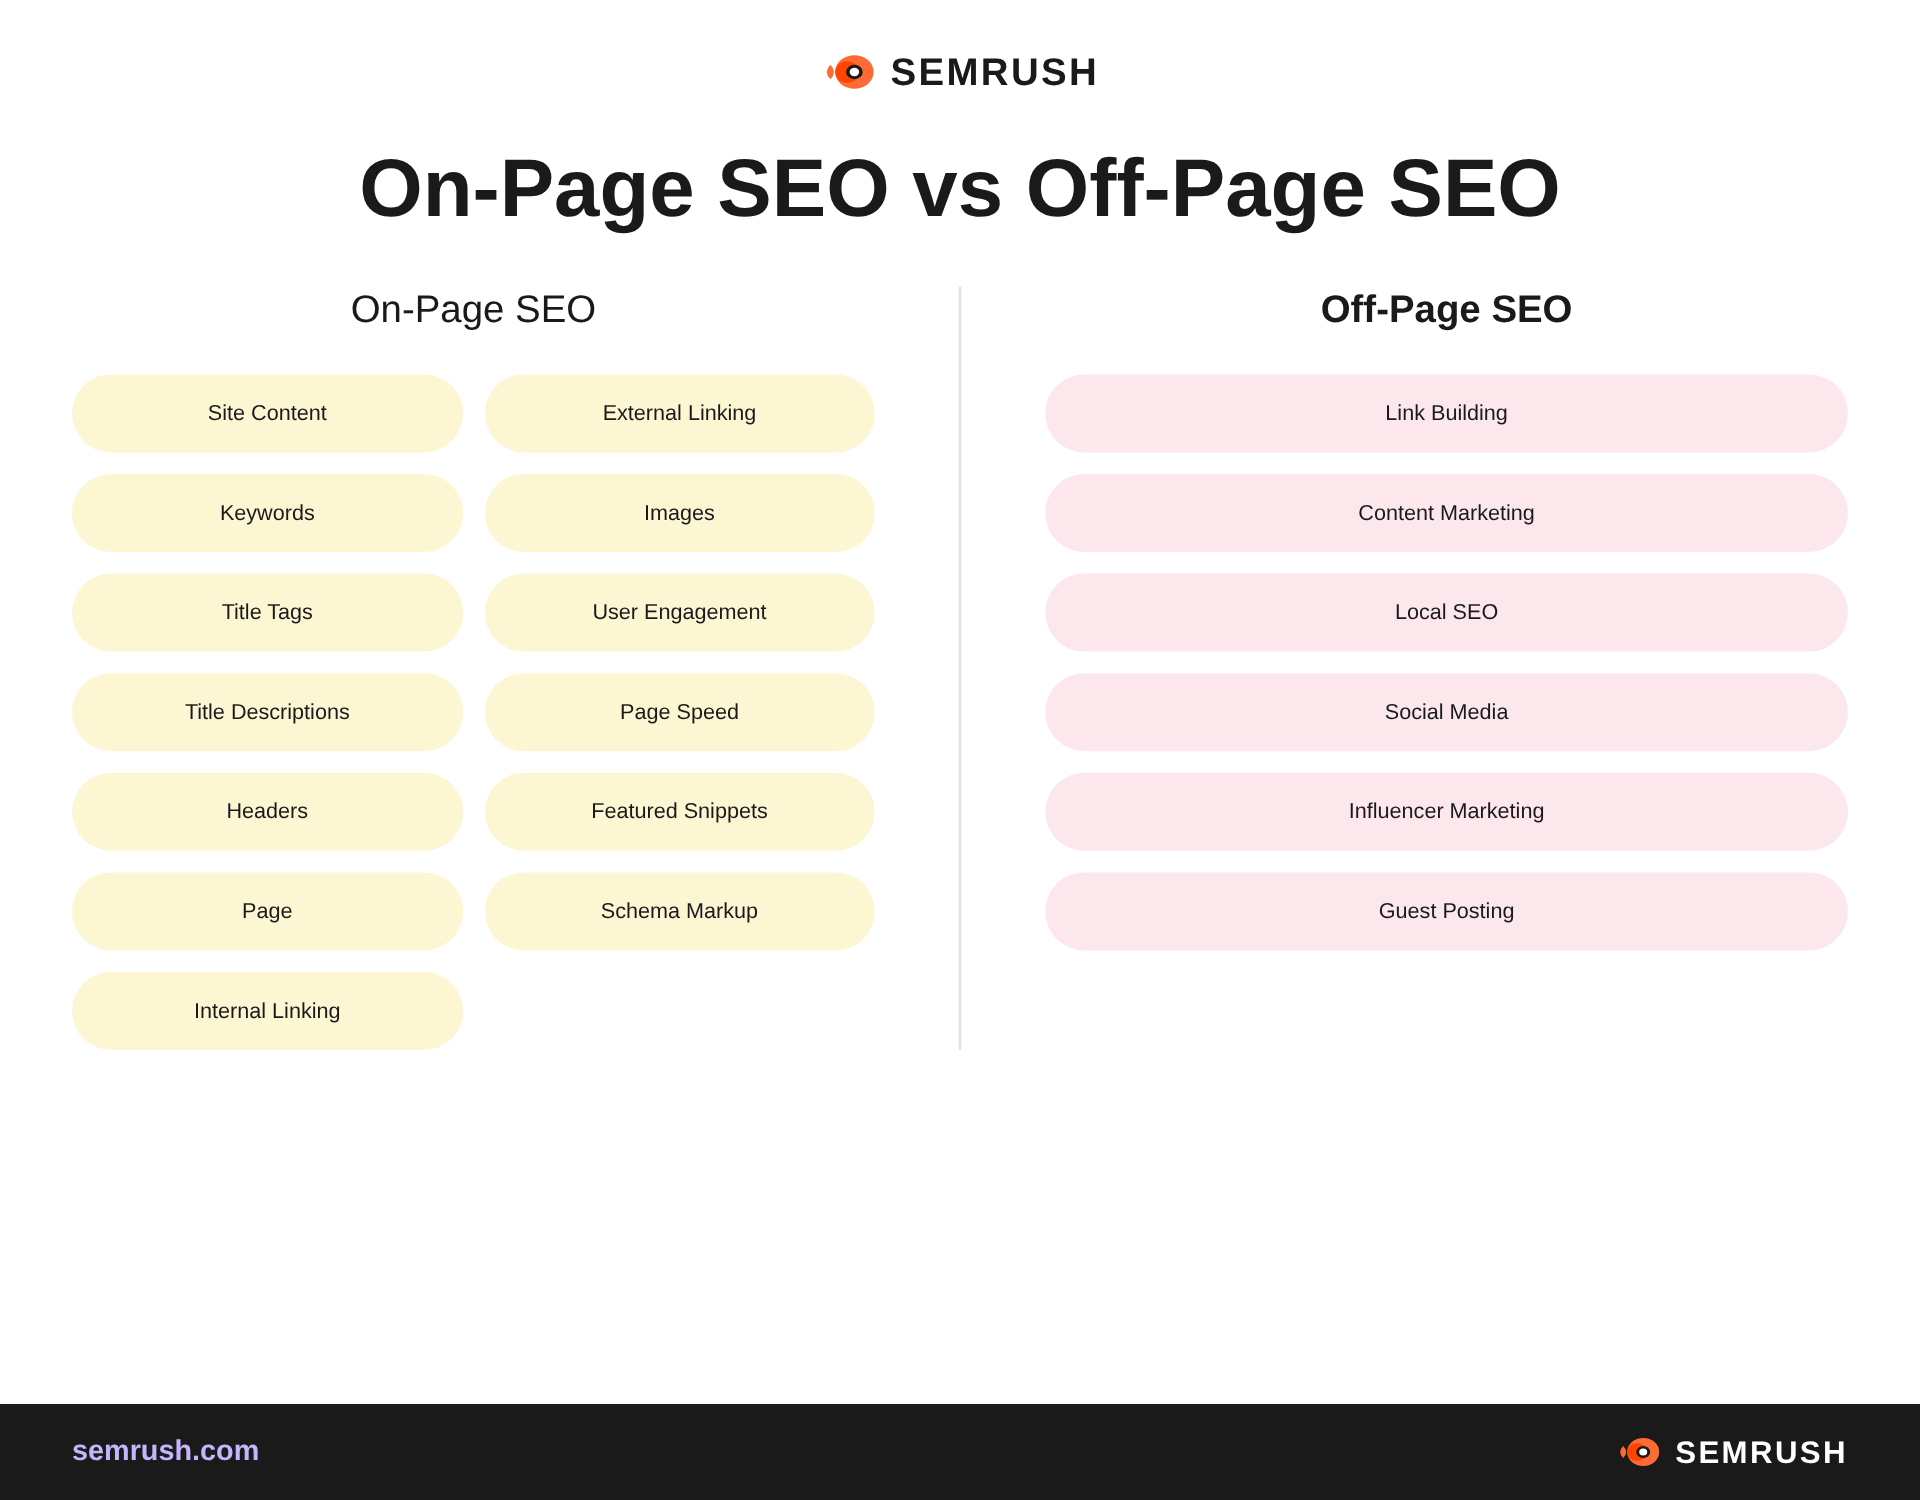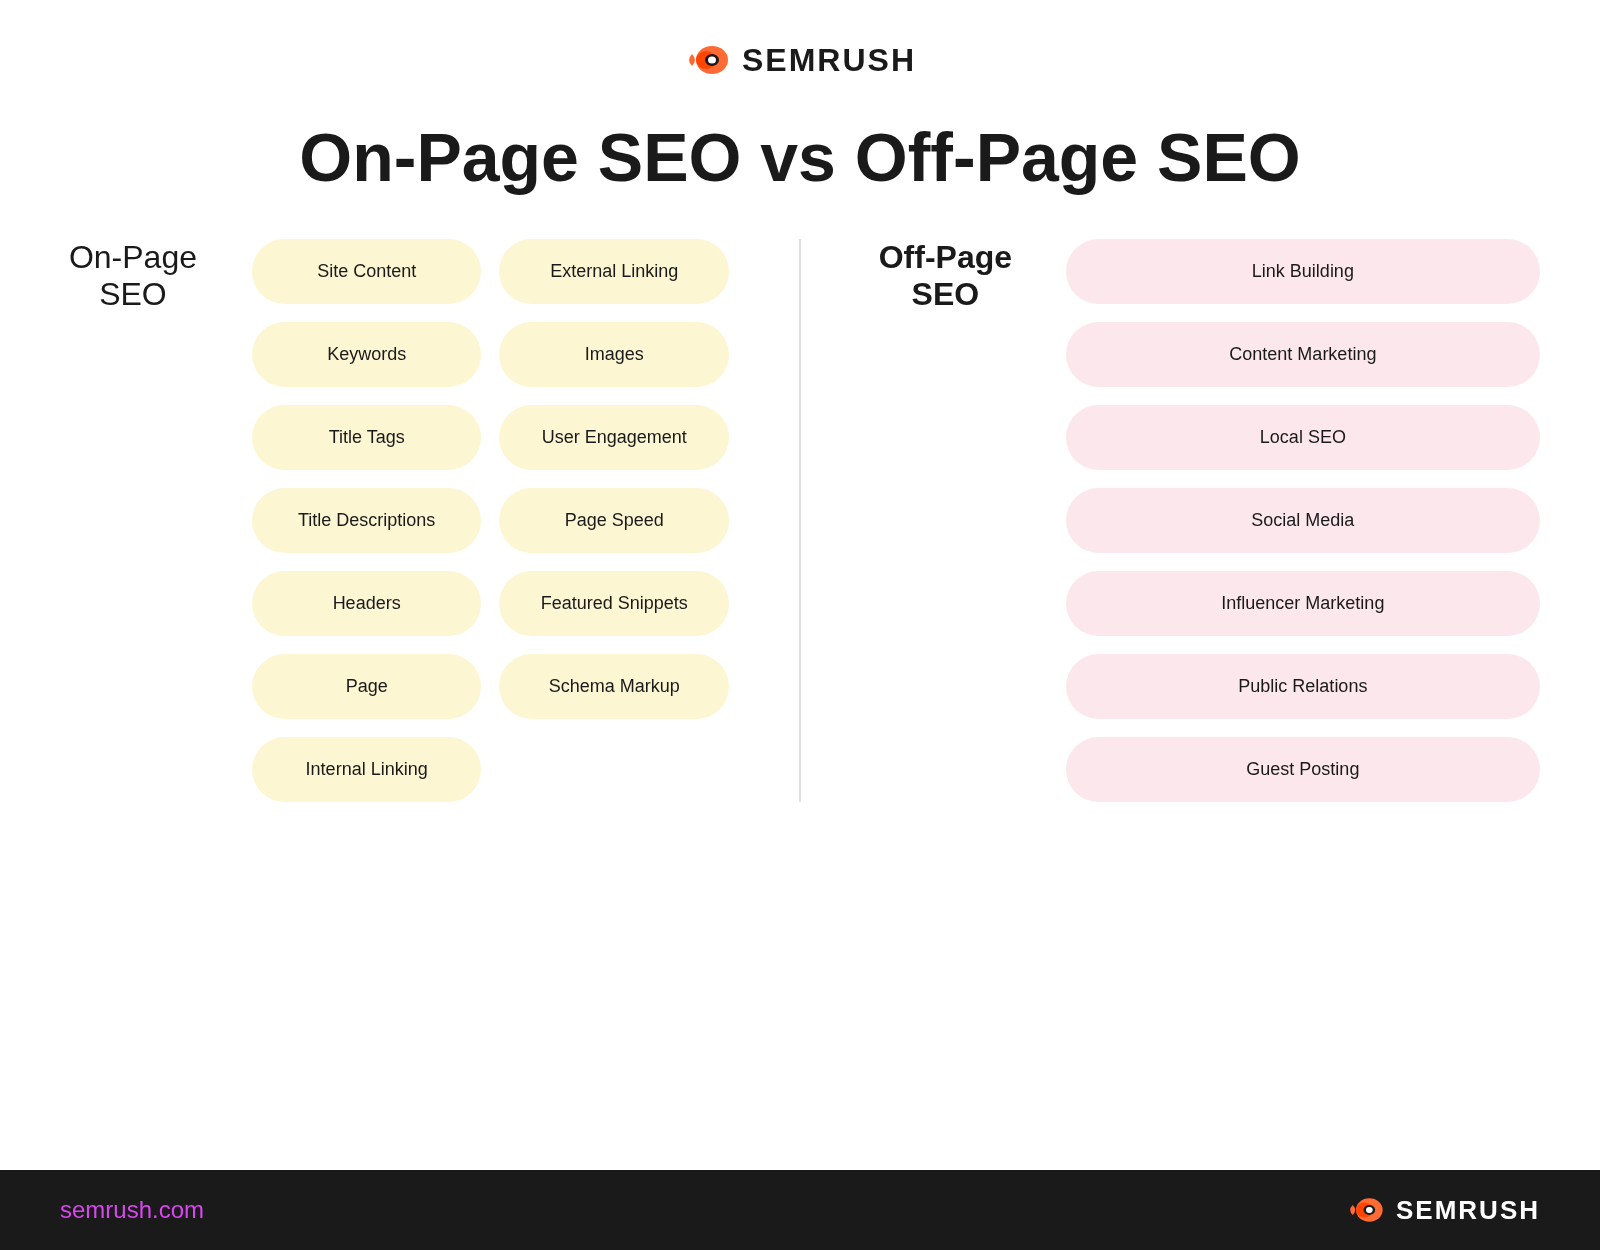--- a/index.html
+++ b/index.html
@@ -55,23 +55,22 @@
     
     .columns-wrapper {
       display: flex;
       width: 100%;
       gap: 60px;
     }
 
     .column {
       flex: 1;
       display: flex;
-      flex-direction: row;
-      align-items: flex-start;
-      gap: 46px;
+      flex-direction: column;
+      align-items: center;
     }
 
     .column-title {
       font-size: 32px;
       font-weight: 400;
       color: #1a1a1a;
       margin-bottom: 36px;
       text-align: center;
     }
 
@@ -129,23 +128,23 @@
       background: #1a1a1a;
       width: 100%;
       height: 80px;
       display: flex;
       align-items: center;
       justify-content: space-between;
       padding: 0 60px;
     }
 
     .footer-url {
-      color: #d946ef;
+      color: #c4b5fd;
       font-size: 24px;
-      font-weight: 400;
+      font-weight: 700;
     }
 
     .footer-logo-area {
       display: flex;
       align-items: center;
       gap: 10px;
     }
 
     .footer-logo-text {
       color: #fff;
@@ -200,21 +199,20 @@
 
     <div class="column">
       <div class="column-title bold">Off-Page SEO</div>
       <div class="offpage-list" id="offpage-list">
 
       <div class="pill pill-pink">Link Building</div>
           <div class="pill pill-pink">Content Marketing</div>
           <div class="pill pill-pink">Local SEO</div>
           <div class="pill pill-pink">Social Media</div>
           <div class="pill pill-pink">Influencer Marketing</div>
-          <div class="pill pill-pink">Public Relations</div>
           <div class="pill pill-pink">Guest Posting</div>
         </div>
     </div>
 
   </div>
 </div>
 
 <div class="footer">
   <span class="footer-url">semrush.com</span>
   <div class="footer-logo-area">

